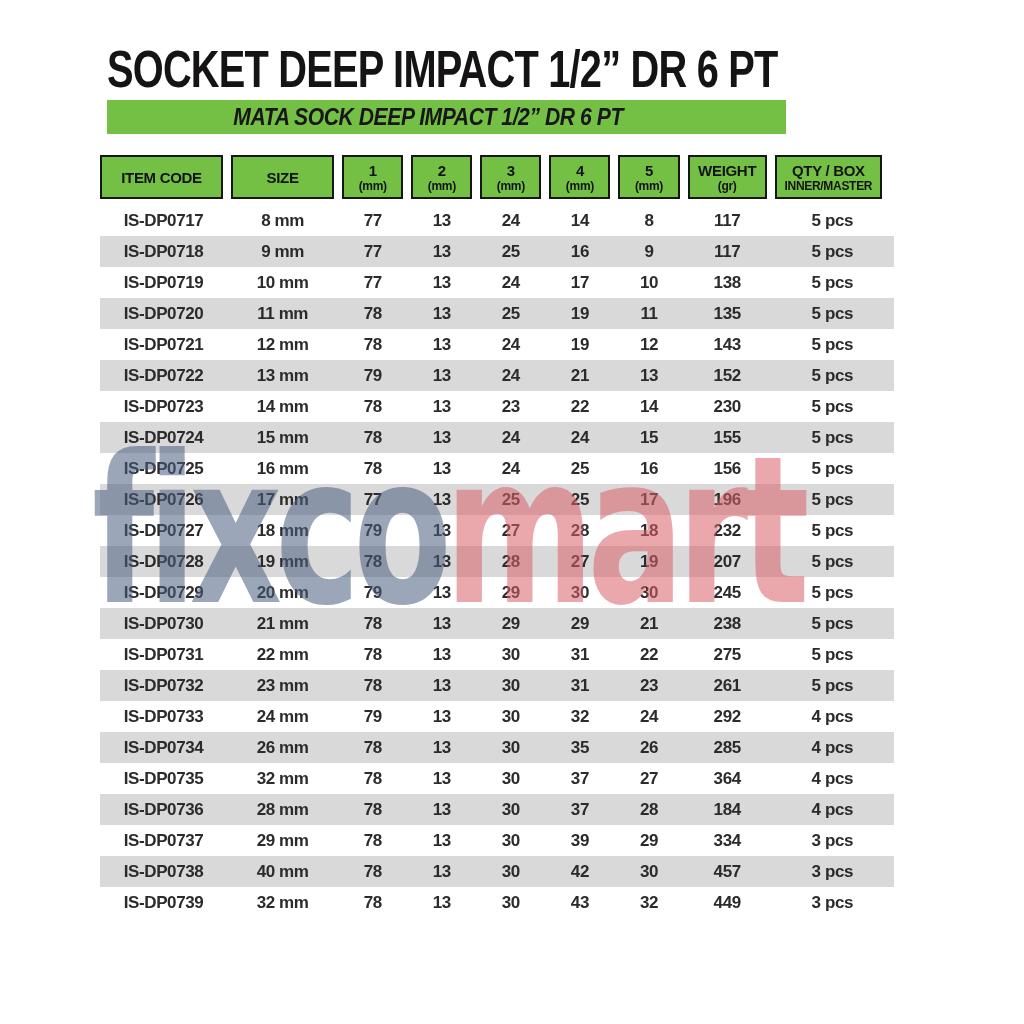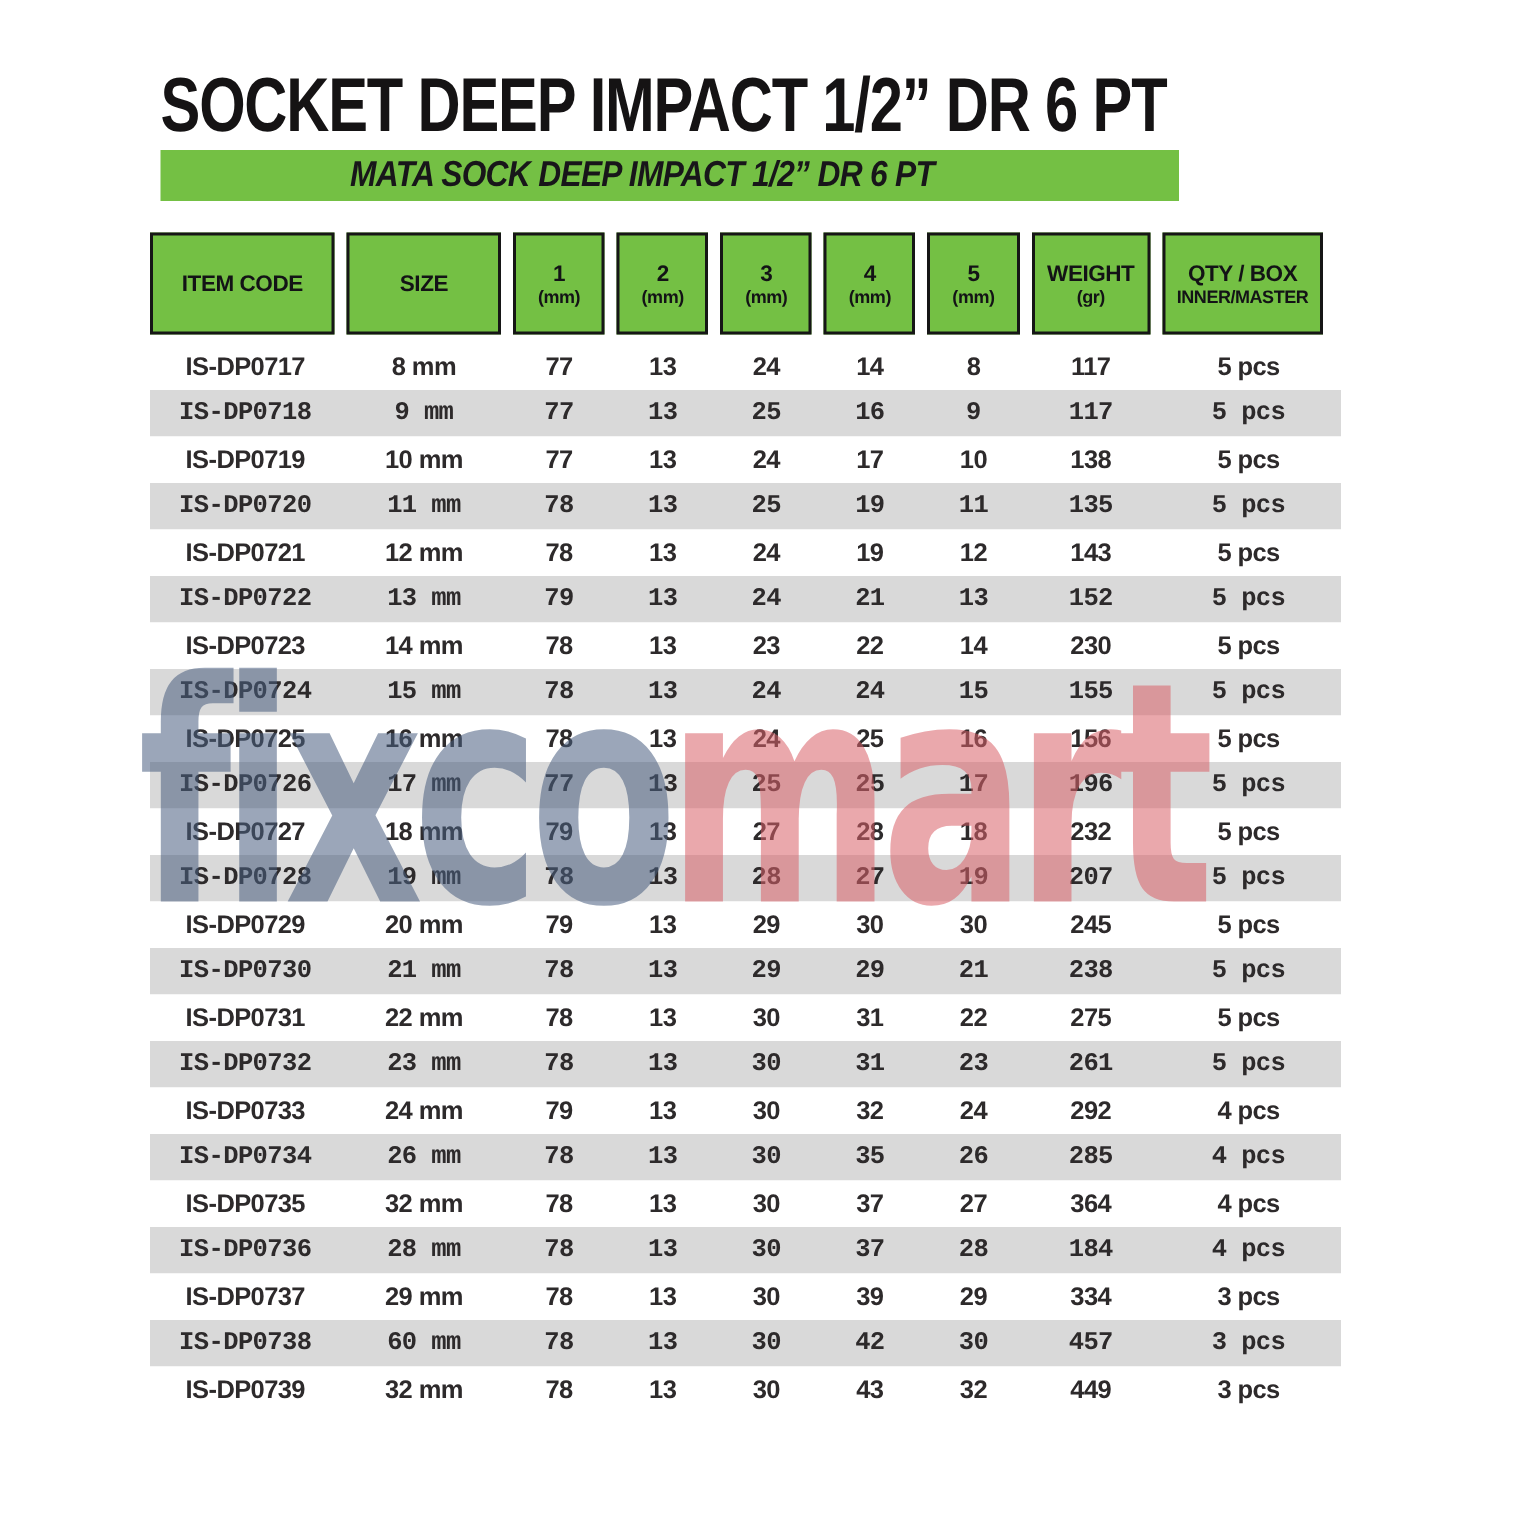--- a/index.html
+++ b/index.html
@@ -63,21 +63,21 @@
   
   .spec-table {
     position: absolute;
     left: 100px;
     top: 155px;
     width: 794px;
   }
   .header-row {
     display: grid;
     grid-template-columns: 16% 14% 8.7% 8.7% 8.7% 8.7% 8.7% 11% 15.5%;
-    height: 68px;
+    height: 44px;
   }
   .header-cell {
     margin: 0 4px;
     background: var(--green);
     border: 2.5px solid #161616;
     display: flex;
     flex-direction: column;
     align-items: center;
     justify-content: center;
     text-align: center;
@@ -99,21 +99,21 @@
     letter-spacing: -0.3px;
     white-space: nowrap;
   }
   .body-rows { margin-top: 6px; }
   .body-row {
     display: grid;
     grid-template-columns: 16% 14% 8.7% 8.7% 8.7% 8.7% 8.7% 11% 15.5%;
     height: 31px;
     background: #ffffff;
   }
-  .body-row.alt { background: var(--rowAlt); font-family: Liberation Mono, monospace; }
+  .body-row.alt { background: var(--rowAlt); }
   .body-cell {
     display: flex;
     align-items: center;
     justify-content: center;
     font-weight: bold;
     font-size: 17px;
     letter-spacing: -0.4px;
     color: #2d2a2b;
     white-space: nowrap;
   }
@@ -416,21 +416,21 @@
           <div class="body-cell">78</div>
           <div class="body-cell">13</div>
           <div class="body-cell">30</div>
           <div class="body-cell">39</div>
           <div class="body-cell">29</div>
           <div class="body-cell">334</div>
           <div class="body-cell">3 pcs</div>
         </div>
         <div class="body-row alt">
           <div class="body-cell">IS-DP0738</div>
-          <div class="body-cell">60 mm</div>
+          <div class="body-cell">40 mm</div>
           <div class="body-cell">78</div>
           <div class="body-cell">13</div>
           <div class="body-cell">30</div>
           <div class="body-cell">42</div>
           <div class="body-cell">30</div>
           <div class="body-cell">457</div>
           <div class="body-cell">3 pcs</div>
         </div>
         <div class="body-row">
           <div class="body-cell">IS-DP0739</div>

